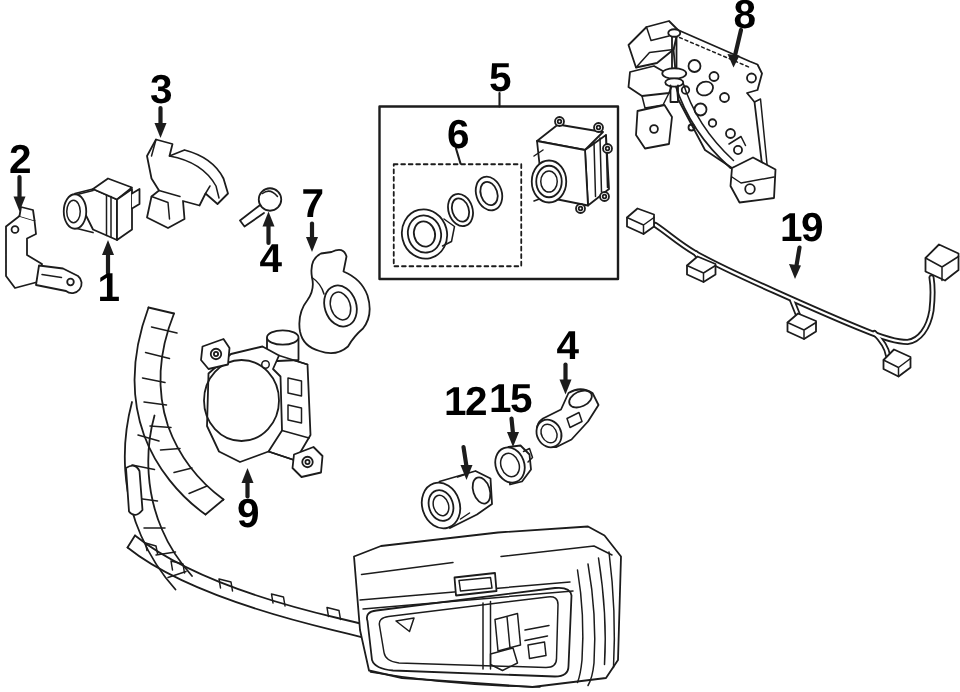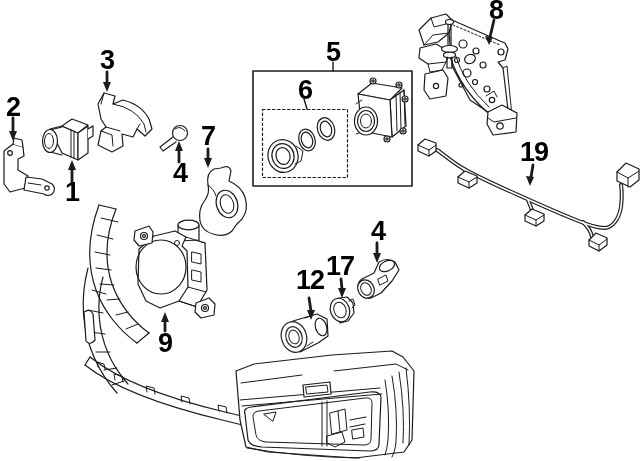--- a/index.html
+++ b/index.html
@@ -261,17 +261,17 @@
 <div class="callout" style="left:72px;top:192px">1</div>
 <div class="callout" style="left:13px;top:107px">2</div>
 <div class="callout" style="left:107px;top:60px">3</div>
 <div class="callout" style="left:180px;top:173px">4</div>
 <div class="callout" style="left:333px;top:52px">5</div>
 <div class="callout" style="left:305px;top:90px">6</div>
 <div class="callout" style="left:208px;top:136px">7</div>
 <div class="callout" style="left:496px;top:10px">8</div>
 <div class="callout" style="left:165px;top:343px">9</div>
 <div class="callout" style="left:378px;top:231px">4</div>
-<div class="callout" style="left:340px;top:266px">17</div>
-<div class="callout" style="left:310px;top:280px">12</div>
+<div class="callout" style="left:340px;top:266px">15</div>
+<div class="callout" style="left:310px;top:268px">12</div>
 <div class="callout" style="left:534px;top:152px">19</div>
 
 </div>
 
 </body></html>

